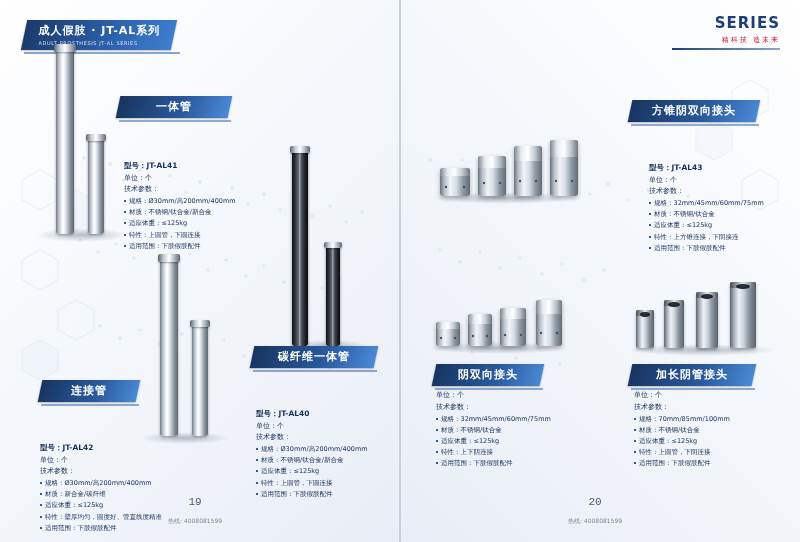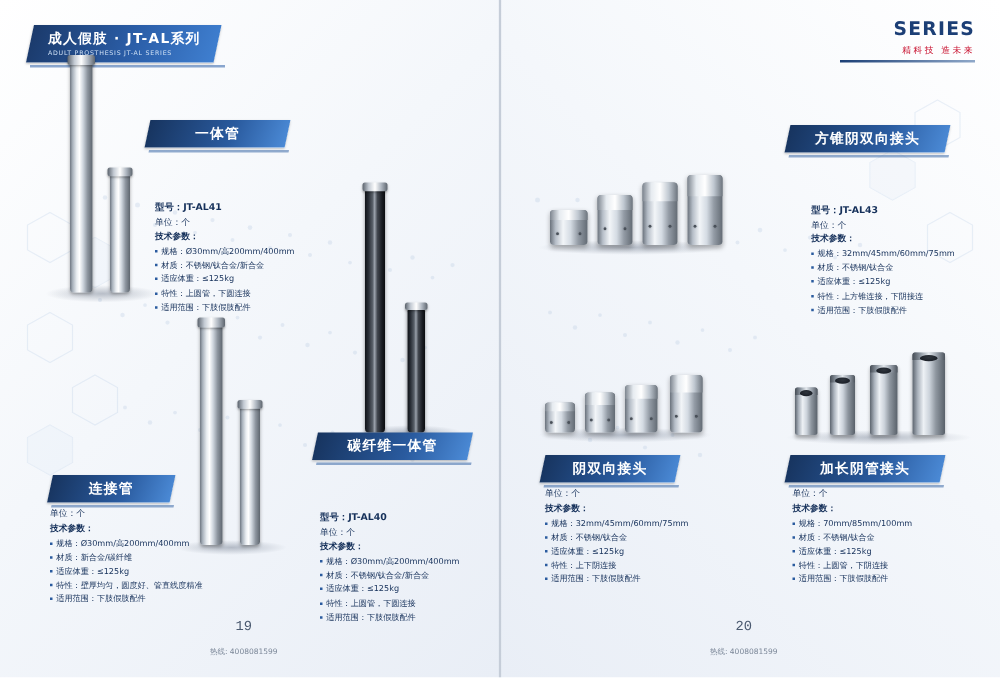--- a/index.html
+++ b/index.html
@@ -46,21 +46,21 @@
     transform:skewX(-12deg);
     box-shadow:0 1px 2px rgba(0,0,0,.25);
   }
   .ribbon span{display:block;transform:skewX(12deg);color:#fff;font-size:11px;font-weight:bold;letter-spacing:1px;line-height:22px;text-align:center;}
   .ribbon:after{content:"";position:absolute;left:4px;bottom:-4px;width:100%;height:2px;background:#2a5b9f;opacity:.5;}
 
   
   .spec{position:absolute;font-size:6.5px;color:#15305a;line-height:1.55;}
   .spec .model{font-size:7.5px;font-weight:bold;margin-bottom:1px;margin-top:36px;}
   .spec .unit{font-size:7px;margin-bottom:1px;}
-  .spec .ptitle{font-size:7px;font-weight:bold;margin-bottom:1px;}
+  .spec .ptitle{font-size:7px;font-weight:normal;margin-bottom:1px;}
   .spec ul{list-style:none;margin:0;padding:0;}
   .spec li{position:relative;padding-left:5px;margin-bottom:1px;white-space:nowrap;}
   .spec li:before{content:"";position:absolute;left:0;top:4px;width:2px;height:2px;background:#2a5b9f;}
   .spec li.wrap{white-space:normal;}
 
   
   .pagenum{position:absolute;bottom:34px;font-size:11px;color:#4b5a70;width:60px;text-align:center;font-family:Liberation Mono, monospace;}
   .hotline{position:absolute;bottom:16px;font-size:6px;color:#7b8798;width:140px;text-align:center;}
 
   
@@ -272,20 +272,21 @@
   <div class="shadow" style="left:140px;top:432px;width:90px;height:12px;"></div>
   <div class="tube metal-v" style="left:160px;top:258px;width:18px;height:178px;"></div>
   <div class="cap" style="left:158px;top:254px;width:22px;height:8px;"></div>
   <div class="tube metal-v" style="left:192px;top:324px;width:16px;height:112px;"></div>
   <div class="cap" style="left:190px;top:320px;width:20px;height:7px;"></div>
 
   <div class="ribbon" style="left:40px;top:380px;width:98px;">
     <span>连接管</span>
   </div>
   <div class="spec" style="left:40px;top:406px;width:152px;">
+    <div class="model"><span>型号：</span><span>JT-AL42</span></div>
     <div class="unit"><span>单位：</span><span>个</span></div>
     <div class="ptitle">技术参数：</div>
     <ul>
       <li>规格：Ø30mm/高200mm/400mm</li>
       <li>材质：新合金/碳纤维</li>
       <li>适应体重：≤125kg</li>
       <li>特性：壁厚均匀，圆度好、管直线度精准</li>
       <li>适用范围：下肢假肢配件</li>
     </ul>
   </div>

